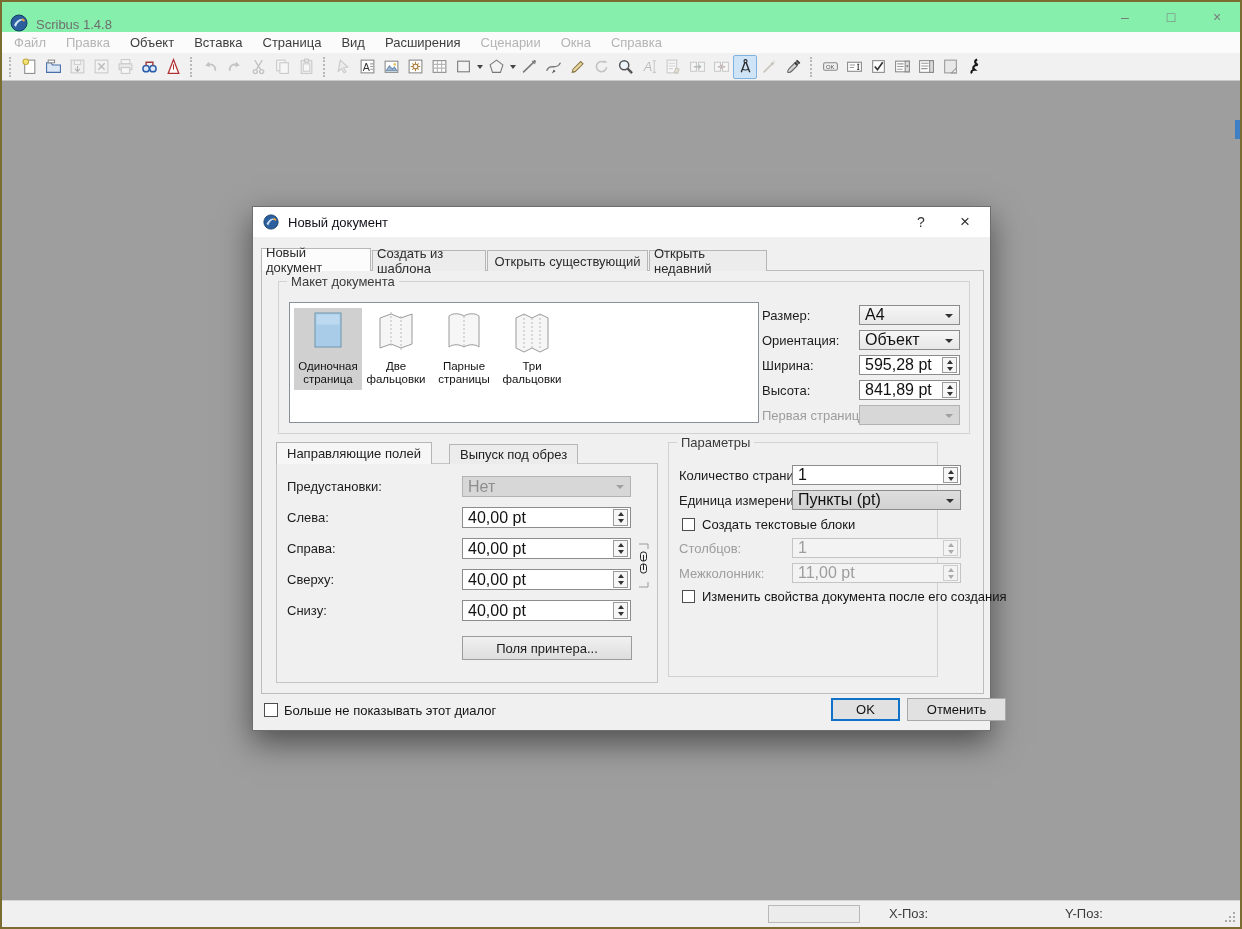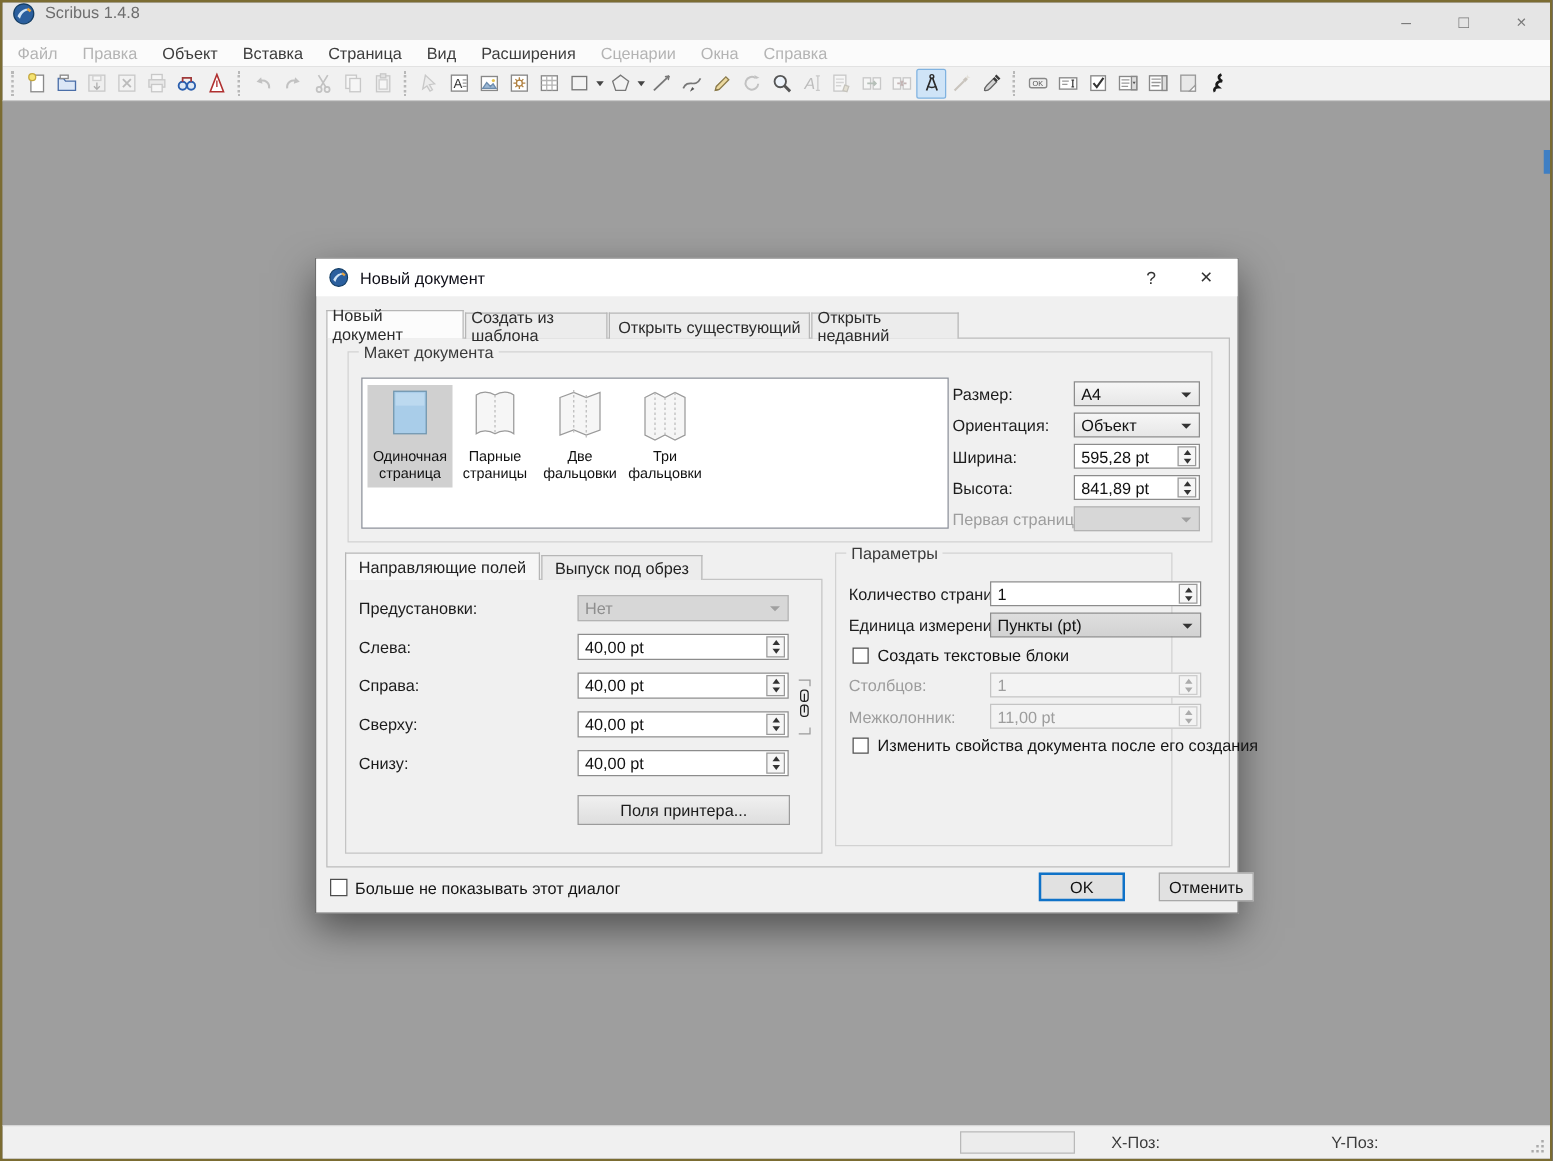--- a/index.html
+++ b/index.html
@@ -1,21 +1,21 @@
 <!DOCTYPE html>
 <html><head>
 <meta charset="utf-8">
 <style>
   html,body{margin:0;padding:0;background:#555;}
   #app{position:relative;width:1242px;height:929px;box-sizing:border-box;
        border:2px solid #7b6c32;background:#9e9e9e;overflow:hidden;
        font-family:"Liberation Sans","DejaVu Sans",sans-serif;font-size:13px;color:#222;
        -webkit-font-smoothing:antialiased;}
   
-  .titlebar{position:absolute;left:0;top:0;right:0;height:30px;background:#e5e5e5;display:flex;align-items:flex-start;}
+  .titlebar{position:absolute;left:0;top:0;right:0;height:30px;background:#86efac;display:flex;align-items:flex-end;}
   .app-logo{margin-left:8px;width:18px;height:18px;}
   .app-title{margin-left:8px;color:#6e6e6e;font-size:13px;}
   .wincontrols{margin-left:auto;display:flex;height:100%;}
   .winbtn{width:46px;height:100%;display:flex;align-items:center;justify-content:center;color:#7a7a7a;font-size:14px;}
   .menubar{position:absolute;left:0;top:30px;right:0;height:21px;background:#fbfbfb;display:flex;align-items:center;padding-left:2px;}
   .menu-item{padding:0 10px;color:#3d3d3d;}
   .menu-item.disabled{color:#b4b4b4;}
   .toolbar{position:absolute;left:0;top:51px;right:0;height:27px;background:#f1f1f1;border-bottom:1px solid #c9c9c9;display:flex;align-items:center;padding-left:2px;}
   .tsep{width:1px;height:20px;border-left:2px dotted #b8b8b8;margin:0 5px;}
   .tbtn{width:22px;height:22px;display:flex;align-items:center;justify-content:center;border:1px solid transparent;border-radius:2px;position:relative;flex:none;}
@@ -50,49 +50,49 @@
   
   .layout-list{position:absolute;left:10px;top:20px;width:470px;height:121px;background:#fff;border:1px solid #8a8f98;
                display:flex;align-items:flex-start;padding:5px 4px;box-sizing:border-box;}
   .lay-item{width:66px;margin-right:0;text-align:center;padding:3px 1px 4px;}
   .lay-item.selected{background:#d0d0d0;}
   .lay-label{font-size:11.5px;line-height:13px;color:#111;margin-top:2px;}
   
   .lbl{position:absolute;color:#1c1c1c;white-space:nowrap;}
   .lbl.dis{color:#9d9d9d;}
   .fld{position:absolute;height:20px;box-sizing:border-box;border:1px solid #8c8c8c;background:#fff;
-       display:flex;align-items:center;padding-left:5px;font-size:13px;color:#111;}
+       display:flex;align-items:center;padding-left:5px;font-size:16px;color:#111;}
   .combo{background:linear-gradient(#f6f6f6,#e7e7e7);}
   .combo.gray{background:linear-gradient(#dedede,#d2d2d2);}
   .combo.dis{background:#d7d7d7;border-color:#b3b3b3;color:#8e8e8e;}
   .carr{position:absolute;right:6px;top:8px;width:0;height:0;border-left:4px solid transparent;border-right:4px solid transparent;border-top:4.5px solid #333;}
   .dis .carr{border-top-color:#a0a0a0;}
   .spin .spin-col{position:absolute;right:2px;top:1px;bottom:1px;width:15px;border:1px solid #9a9a9a;background:#f6f6f6;
                   display:flex;flex-direction:column;align-items:center;justify-content:center;box-sizing:border-box;}
   .spin.dis{background:#f3f3f3;border-color:#c4c4c4;color:#9d9d9d;}
   .spin.dis .spin-col{border-color:#cccccc;background:transparent;}
   .sarr{display:block;width:0;height:0;margin:1.5px 0;}
   .sup{border-left:3.5px solid transparent;border-right:3.5px solid transparent;border-bottom:4px solid #333;}
   .sdn{border-left:3.5px solid transparent;border-right:3.5px solid transparent;border-top:4px solid #333;}
   .dis .sup{border-bottom-color:#ababab;}.dis .sdn{border-top-color:#ababab;}
   
-  .mtabs{position:absolute;left:22px;top:236px;display:flex;z-index:3;}
+  .mtabs{position:absolute;left:22px;top:236px;display:flex;z-index:3;gap:16px;}
   .mtab{box-sizing:border-box;height:20px;padding:0 10px;display:flex;align-items:center;border:1px solid #b6b6b6;border-bottom:none;background:#ececec;margin-right:1px;}
   .mtab.active{background:#f6f6f6;height:22px;margin-top:-2px;}
   .mpanel{position:absolute;left:22px;top:255px;width:382px;height:220px;border:1px solid #c4c4c4;box-sizing:border-box;}
   .pm-btn{position:absolute;left:185px;top:172px;width:168px;height:22px;background:linear-gradient(#f0f0f0,#dedede);
           border:1px solid #9b9b9b;display:flex;align-items:center;justify-content:center;color:#1c1c1c;}
   
   .cb{position:absolute;width:13px;height:13px;background:#fff;border:1px solid #4e4e4e;box-sizing:border-box;}
   .cb-lbl{position:absolute;color:#141414;white-space:nowrap;}
   
   .okbtn{position:absolute;left:578px;top:491px;width:69px;height:23px;background:#e1e1e1;border:2px solid #0f72c8;
          box-sizing:border-box;display:flex;align-items:center;justify-content:center;color:#111;}
-  .cancelbtn{position:absolute;left:654px;top:491px;width:76px;height:23px;background:#e1e1e1;border:1px solid #a9a9a9;
-         box-sizing:border-box;display:flex;align-items:center;justify-content:center;color:#111;margin-left:20px;}
+  .cancelbtn{position:absolute;left:654px;top:491px;width:99px;height:23px;background:#e1e1e1;border:1px solid #a9a9a9;
+         box-sizing:border-box;display:flex;align-items:center;justify-content:center;color:#111;}
 </style>
 </head>
 <body>
 
 <div id="app">
 
   <div class="titlebar">
     <svg class="app-logo" viewBox="0 0 18 18">
       <circle cx="9" cy="9" r="8" fill="#2b5f9e" stroke="#123c63"></circle>
       <path d="M4 11c3-6 8-7 10-5-4 0-7 3-8 7z" fill="#cfe3f5"></path>
@@ -403,31 +403,31 @@
           <div class="layout-list" id="layout-list">
               <div class="lay-item selected">
                 <div><svg width="40" height="44" viewBox="0 0 40 44">
                     <rect x="7" y="2" width="26" height="34" fill="#a9cde9" stroke="#6f95ae"></rect>
                     <rect x="8.5" y="3.5" width="23" height="10" fill="#bcd9ef" stroke="none"></rect>
                   </svg></div>
                 <div class="lay-label">Одиночная страница</div>
               </div>
               <div class="lay-item">
                 <div><svg width="40" height="44" viewBox="0 0 40 44">
+                    <path d="M4 7l11-4 10 4 11-4v30l-11 4-10-4-11 4z" fill="#f6f6f6" stroke="#9a9a9a"></path>
+                    <path d="M15 3v34M25 7v34" stroke="#bbb" stroke-dasharray="2 2" transform="translate(0,-2)"></path>
+                  </svg></div>
+                <div class="lay-label">Две фальцовки</div>
+              </div>
+              <div class="lay-item">
+                <div><svg width="40" height="44" viewBox="0 0 40 44">
                     <path d="M20 5C15 2 9 2 5 5v31c4-3 10-3 15 0 5-3 11-3 15 0V5c-4-3-10-3-15 0z" fill="#f6f6f6" stroke="#9a9a9a"></path>
                     <path d="M20 5v31" stroke="#bbb" stroke-dasharray="2 2"></path>
                   </svg></div>
                 <div class="lay-label">Парные страницы</div>
-              </div>
-              <div class="lay-item">
-                <div><svg width="40" height="44" viewBox="0 0 40 44">
-                    <path d="M4 7l11-4 10 4 11-4v30l-11 4-10-4-11 4z" fill="#f6f6f6" stroke="#9a9a9a"></path>
-                    <path d="M15 3v34M25 7v34" stroke="#bbb" stroke-dasharray="2 2" transform="translate(0,-2)"></path>
-                  </svg></div>
-                <div class="lay-label">Две фальцовки</div>
               </div>
               <div class="lay-item">
                 <div><svg width="40" height="44" viewBox="0 0 40 44">
                     <path d="M4 7l8-4 8 4 8-4 8 4v30l-8 4-8-4-8 4-8-4z" fill="#f6f6f6" stroke="#9a9a9a"></path>
                     <path d="M12 3v34M20 7v30M28 3v34" stroke="#bbb" stroke-dasharray="2 2"></path>
                   </svg></div>
                 <div class="lay-label">Три фальцовки</div>
               </div>
             </div>
 

